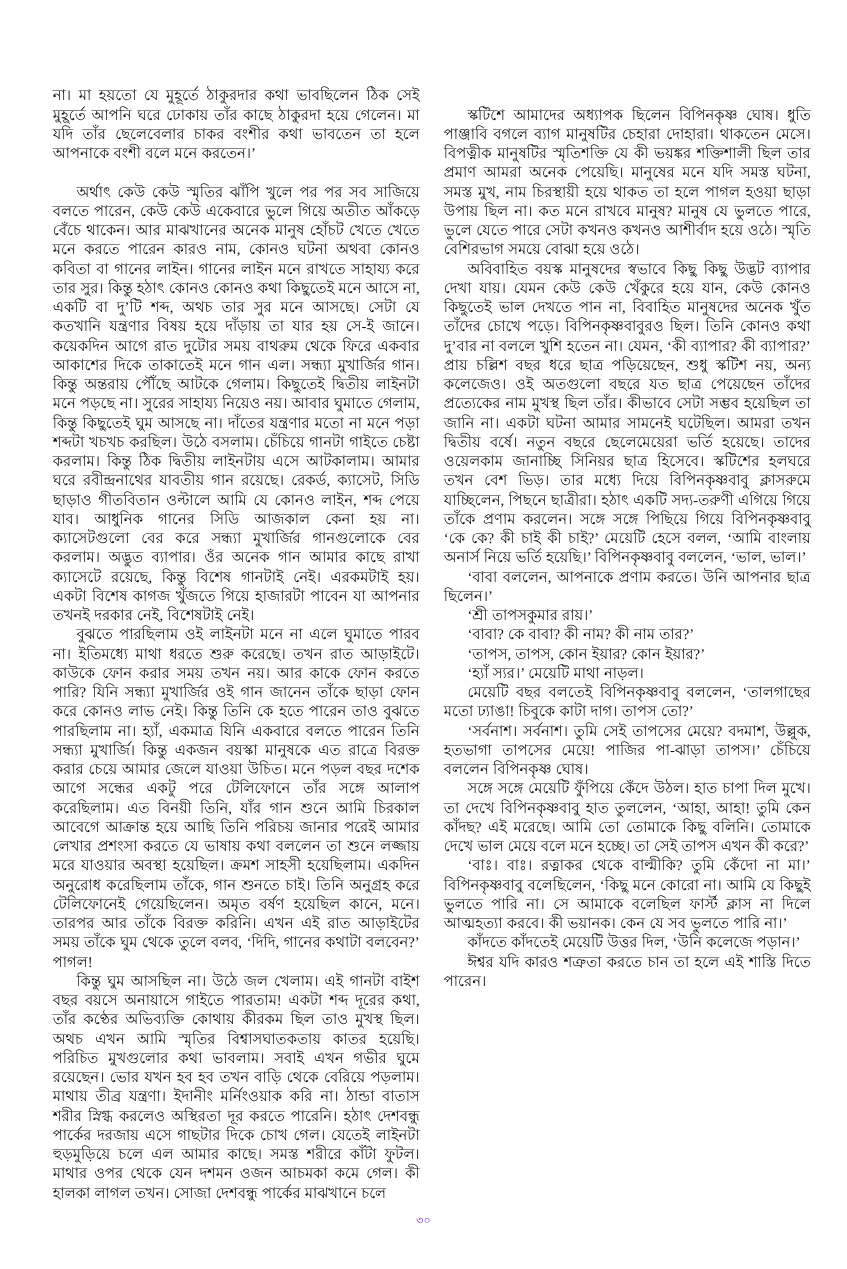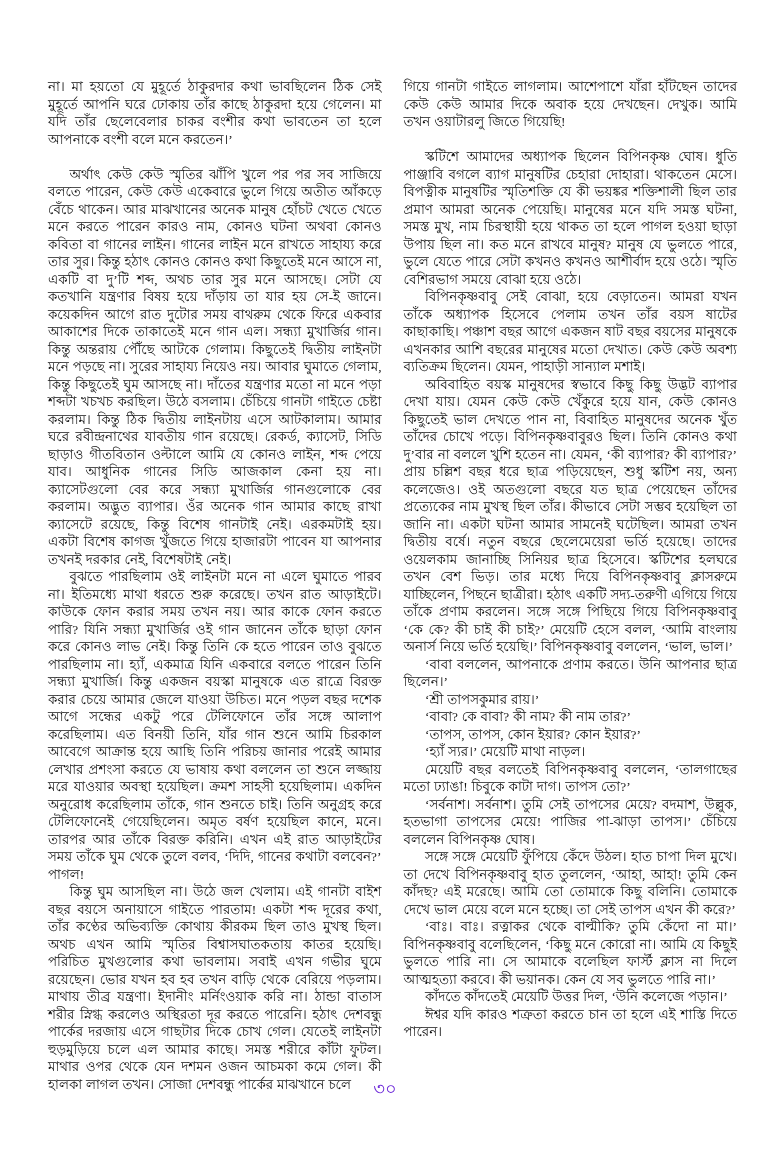--- a/index.html
+++ b/index.html
@@ -33,42 +33,40 @@
     line-height: 17.5px;
     text-align: justify;
     word-spacing: 0.5px;
   }
   .col p.indent { text-indent: 1.6em; }
   .col p.space-before { margin-top: 17.5px; }
   .page-number {
     position: absolute;
     left: 0;
     right: 0;
-    bottom: 56px;
+    bottom: 34px;
     text-align: center;
-    font-size: 18px;
+    font-size: 10px;
     line-height: 18px;
     color: #6d28d9;
   }
 </style>
 </head>
 <body>
 
 <div class="sheet">
   <div class="columns">
     <div class="col">
         <p class="">না। মা হয়তো যে মুহূর্তে ঠাকুরদার কথা ভাবছিলেন ঠিক সেই মুহূর্তে আপনি ঘরে ঢোকায় তাঁর কাছে ঠাকুরদা হয়ে গেলেন। মা যদি তাঁর ছেলেবেলার চাকর বংশীর কথা ভাবতেন তা হলে আপনাকে বংশী বলে মনে করতেন।’</p>
         <p class="indent space-before">অর্থাৎ কেউ কেউ স্মৃতির ঝাঁপি খুলে পর পর সব সাজিয়ে বলতে পারেন, কেউ কেউ একেবারে ভুলে গিয়ে অতীত আঁকড়ে বেঁচে থাকেন। আর মাঝখানের অনেক মানুষ হোঁচট খেতে খেতে মনে করতে পারেন কারও নাম, কোনও ঘটনা অথবা কোনও কবিতা বা গানের লাইন। গানের লাইন মনে রাখতে সাহায্য করে তার সুর। কিন্তু হঠাৎ কোনও কোনও কথা কিছুতেই মনে আসে না, একটি বা দু’টি শব্দ, অথচ তার সুর মনে আসছে। সেটা যে কতখানি যন্ত্রণার বিষয় হয়ে দাঁড়ায় তা যার হয় সে-ই জানে। কয়েকদিন আগে রাত দুটোর সময় বাথরুম থেকে ফিরে একবার আকাশের দিকে তাকাতেই মনে গান এল। সন্ধ্যা মুখার্জির গান। কিন্তু অন্তরায় পৌঁছে আটকে গেলাম। কিছুতেই দ্বিতীয় লাইনটা মনে পড়ছে না। সুরের সাহায্য নিয়েও নয়। আবার ঘুমাতে গেলাম, কিন্তু কিছুতেই ঘুম আসছে না। দাঁতের যন্ত্রণার মতো না মনে পড়া শব্দটা খচখচ করছিল। উঠে বসলাম। চেঁচিয়ে গানটা গাইতে চেষ্টা করলাম। কিন্তু ঠিক দ্বিতীয় লাইনটায় এসে আটকালাম। আমার ঘরে রবীন্দ্রনাথের যাবতীয় গান রয়েছে। রেকর্ড, ক্যাসেট, সিডি ছাড়াও গীতবিতান ওল্টালে আমি যে কোনও লাইন, শব্দ পেয়ে যাব। আধুনিক গানের সিডি আজকাল কেনা হয় না। ক্যাসেটগুলো বের করে সন্ধ্যা মুখার্জির গানগুলোকে বের করলাম। অদ্ভুত ব্যাপার। ওঁর অনেক গান আমার কাছে রাখা ক্যাসেটে রয়েছে, কিন্তু বিশেষ গানটাই নেই। এরকমটাই হয়। একটা বিশেষ কাগজ খুঁজতে গিয়ে হাজারটা পাবেন যা আপনার তখনই দরকার নেই, বিশেষটাই নেই।</p>
         <p class="indent">বুঝতে পারছিলাম ওই লাইনটা মনে না এলে ঘুমাতে পারব না। ইতিমধ্যে মাথা ধরতে শুরু করেছে। তখন রাত আড়াইটে। কাউকে ফোন করার সময় তখন নয়। আর কাকে ফোন করতে পারি? যিনি সন্ধ্যা মুখার্জির ওই গান জানেন তাঁকে ছাড়া ফোন করে কোনও লাভ নেই। কিন্তু তিনি কে হতে পারেন তাও বুঝতে পারছিলাম না। হ্যাঁ, একমাত্র যিনি একবারে বলতে পারেন তিনি সন্ধ্যা মুখার্জি। কিন্তু একজন বয়স্কা মানুষকে এত রাত্রে বিরক্ত করার চেয়ে আমার জেলে যাওয়া উচিত। মনে পড়ল বছর দশেক আগে সন্ধের একটু পরে টেলিফোনে তাঁর সঙ্গে আলাপ করেছিলাম। এত বিনয়ী তিনি, যাঁর গান শুনে আমি চিরকাল আবেগে আক্রান্ত হয়ে আছি তিনি পরিচয় জানার পরেই আমার লেখার প্রশংসা করতে যে ভাষায় কথা বললেন তা শুনে লজ্জায় মরে যাওয়ার অবস্থা হয়েছিল। ক্রমশ সাহসী হয়েছিলাম। একদিন অনুরোধ করেছিলাম তাঁকে, গান শুনতে চাই। তিনি অনুগ্রহ করে টেলিফোনেই গেয়েছিলেন। অমৃত বর্ষণ হয়েছিল কানে, মনে। তারপর আর তাঁকে বিরক্ত করিনি। এখন এই রাত আড়াইটের সময় তাঁকে ঘুম থেকে তুলে বলব, ‘দিদি, গানের কথাটা বলবেন?’ পাগল!</p>
         <p class="indent">কিন্তু ঘুম আসছিল না। উঠে জল খেলাম। এই গানটা বাইশ বছর বয়সে অনায়াসে গাইতে পারতাম! একটা শব্দ দূরের কথা, তাঁর কণ্ঠের অভিব্যক্তি কোথায় কীরকম ছিল তাও মুখস্থ ছিল। অথচ এখন আমি স্মৃতির বিশ্বাসঘাতকতায় কাতর হয়েছি। পরিচিত মুখগুলোর কথা ভাবলাম। সবাই এখন গভীর ঘুমে রয়েছেন। ভোর যখন হব হব তখন বাড়ি থেকে বেরিয়ে পড়লাম। মাথায় তীব্র যন্ত্রণা। ইদানীং মর্নিংওয়াক করি না। ঠান্ডা বাতাস শরীর স্নিগ্ধ করলেও অস্থিরতা দূর করতে পারেনি। হঠাৎ দেশবন্ধু পার্কের দরজায় এসে গাছটার দিকে চোখ গেল। যেতেই লাইনটা হুড়মুড়িয়ে চলে এল আমার কাছে। সমস্ত শরীরে কাঁটা ফুটল। মাথার ওপর থেকে যেন দশমন ওজন আচমকা কমে গেল। কী হালকা লাগল তখন। সোজা দেশবন্ধু পার্কের মাঝখানে চলে</p>
       </div>
     <div class="col">
-        <p class="">গিয়ে গানটা গাইতে লাগলাম। আশেপাশে যাঁরা হাঁটছেন তাদের কেউ কেউ আমার দিকে অবাক হয়ে দেখছেন। দেখুক। আমি তখন ওয়াটারলু জিতে গিয়েছি!</p>
         <p class="indent space-before">স্কটিশে আমাদের অধ্যাপক ছিলেন বিপিনকৃষ্ণ ঘোষ। ধুতি পাঞ্জাবি বগলে ব্যাগ মানুষটির চেহারা দোহারা। থাকতেন মেসে। বিপত্নীক মানুষটির স্মৃতিশক্তি যে কী ভয়ঙ্কর শক্তিশালী ছিল তার প্রমাণ আমরা অনেক পেয়েছি। মানুষের মনে যদি সমস্ত ঘটনা, সমস্ত মুখ, নাম চিরস্থায়ী হয়ে থাকত তা হলে পাগল হওয়া ছাড়া উপায় ছিল না। কত মনে রাখবে মানুষ? মানুষ যে ভুলতে পারে, ভুলে যেতে পারে সেটা কখনও কখনও আশীর্বাদ হয়ে ওঠে। স্মৃতি বেশিরভাগ সময়ে বোঝা হয়ে ওঠে।</p>
-        <p class="indent">বিপিনকৃষ্ণবাবু সেই বোঝা, হয়ে বেড়াতেন। আমরা যখন তাঁকে অধ্যাপক হিসেবে পেলাম তখন তাঁর বয়স ষাটের কাছাকাছি। পঞ্চাশ বছর আগে একজন ষাট বছর বয়সের মানুষকে এখনকার আশি বছরের মানুষের মতো দেখাত। কেউ কেউ অবশ্য ব্যতিক্রম ছিলেন। যেমন, পাহাড়ী সান্যাল মশাই।</p>
         <p class="indent">অবিবাহিত বয়স্ক মানুষদের স্বভাবে কিছু কিছু উদ্ভট ব্যাপার দেখা যায়। যেমন কেউ কেউ খেঁকুরে হয়ে যান, কেউ কোনও কিছুতেই ভাল দেখতে পান না, বিবাহিত মানুষদের অনেক খুঁত তাঁদের চোখে পড়ে। বিপিনকৃষ্ণবাবুরও ছিল। তিনি কোনও কথা দু’বার না বললে খুশি হতেন না। যেমন, ‘কী ব্যাপার? কী ব্যাপার?’ প্রায় চল্লিশ বছর ধরে ছাত্র পড়িয়েছেন, শুধু স্কটিশ নয়, অন্য কলেজেও। ওই অতগুলো বছরে যত ছাত্র পেয়েছেন তাঁদের প্রত্যেকের নাম মুখস্থ ছিল তাঁর। কীভাবে সেটা সম্ভব হয়েছিল তা জানি না। একটা ঘটনা আমার সামনেই ঘটেছিল। আমরা তখন দ্বিতীয় বর্ষে। নতুন বছরে ছেলেমেয়েরা ভর্তি হয়েছে। তাদের ওয়েলকাম জানাচ্ছি সিনিয়র ছাত্র হিসেবে। স্কটিশের হলঘরে তখন বেশ ভিড়। তার মধ্যে দিয়ে বিপিনকৃষ্ণবাবু ক্লাসরুমে যাচ্ছিলেন, পিছনে ছাত্রীরা। হঠাৎ একটি সদ্য-তরুণী এগিয়ে গিয়ে তাঁকে প্রণাম করলেন। সঙ্গে সঙ্গে পিছিয়ে গিয়ে বিপিনকৃষ্ণবাবু ‘কে কে? কী চাই কী চাই?’ মেয়েটি হেসে বলল, ‘আমি বাংলায় অনার্স নিয়ে ভর্তি হয়েছি।’ বিপিনকৃষ্ণবাবু বললেন, ‘ভাল, ভাল।’</p>
         <p class="indent">‘বাবা বললেন, আপনাকে প্রণাম করতে। উনি আপনার ছাত্র ছিলেন।’</p>
         <p class="indent">‘শ্রী তাপসকুমার রায়।’</p>
         <p class="indent">‘বাবা? কে বাবা? কী নাম? কী নাম তার?’</p>
         <p class="indent">‘তাপস, তাপস, কোন ইয়ার? কোন ইয়ার?’</p>
         <p class="indent">‘হ্যাঁ স্যর।’ মেয়েটি মাথা নাড়ল।</p>
         <p class="indent">মেয়েটি বছর বলতেই বিপিনকৃষ্ণবাবু বললেন, ‘তালগাছের মতো ঢ্যাঙা! চিবুকে কাটা দাগ। তাপস তো?’</p>
         <p class="indent">‘সর্বনাশ। সর্বনাশ। তুমি সেই তাপসের মেয়ে? বদমাশ, উল্লুক, হতভাগা তাপসের মেয়ে! পাজির পা-ঝাড়া তাপস।’ চেঁচিয়ে বললেন বিপিনকৃষ্ণ ঘোষ।</p>
         <p class="indent">সঙ্গে সঙ্গে মেয়েটি ফুঁপিয়ে কেঁদে উঠল। হাত চাপা দিল মুখে। তা দেখে বিপিনকৃষ্ণবাবু হাত তুললেন, ‘আহা, আহা! তুমি কেন কাঁদছ? এই মরেছে। আমি তো তোমাকে কিছু বলিনি। তোমাকে দেখে ভাল মেয়ে বলে মনে হচ্ছে। তা সেই তাপস এখন কী করে?’</p>
         <p class="indent">‘বাঃ। বাঃ। রত্নাকর থেকে বাল্মীকি? তুমি কেঁদো না মা।’ বিপিনকৃষ্ণবাবু বলেছিলেন, ‘কিছু মনে কোরো না। আমি যে কিছুই ভুলতে পারি না। সে আমাকে বলেছিল ফার্স্ট ক্লাস না দিলে আত্মহত্যা করবে। কী ভয়ানক। কেন যে সব ভুলতে পারি না।’</p>

